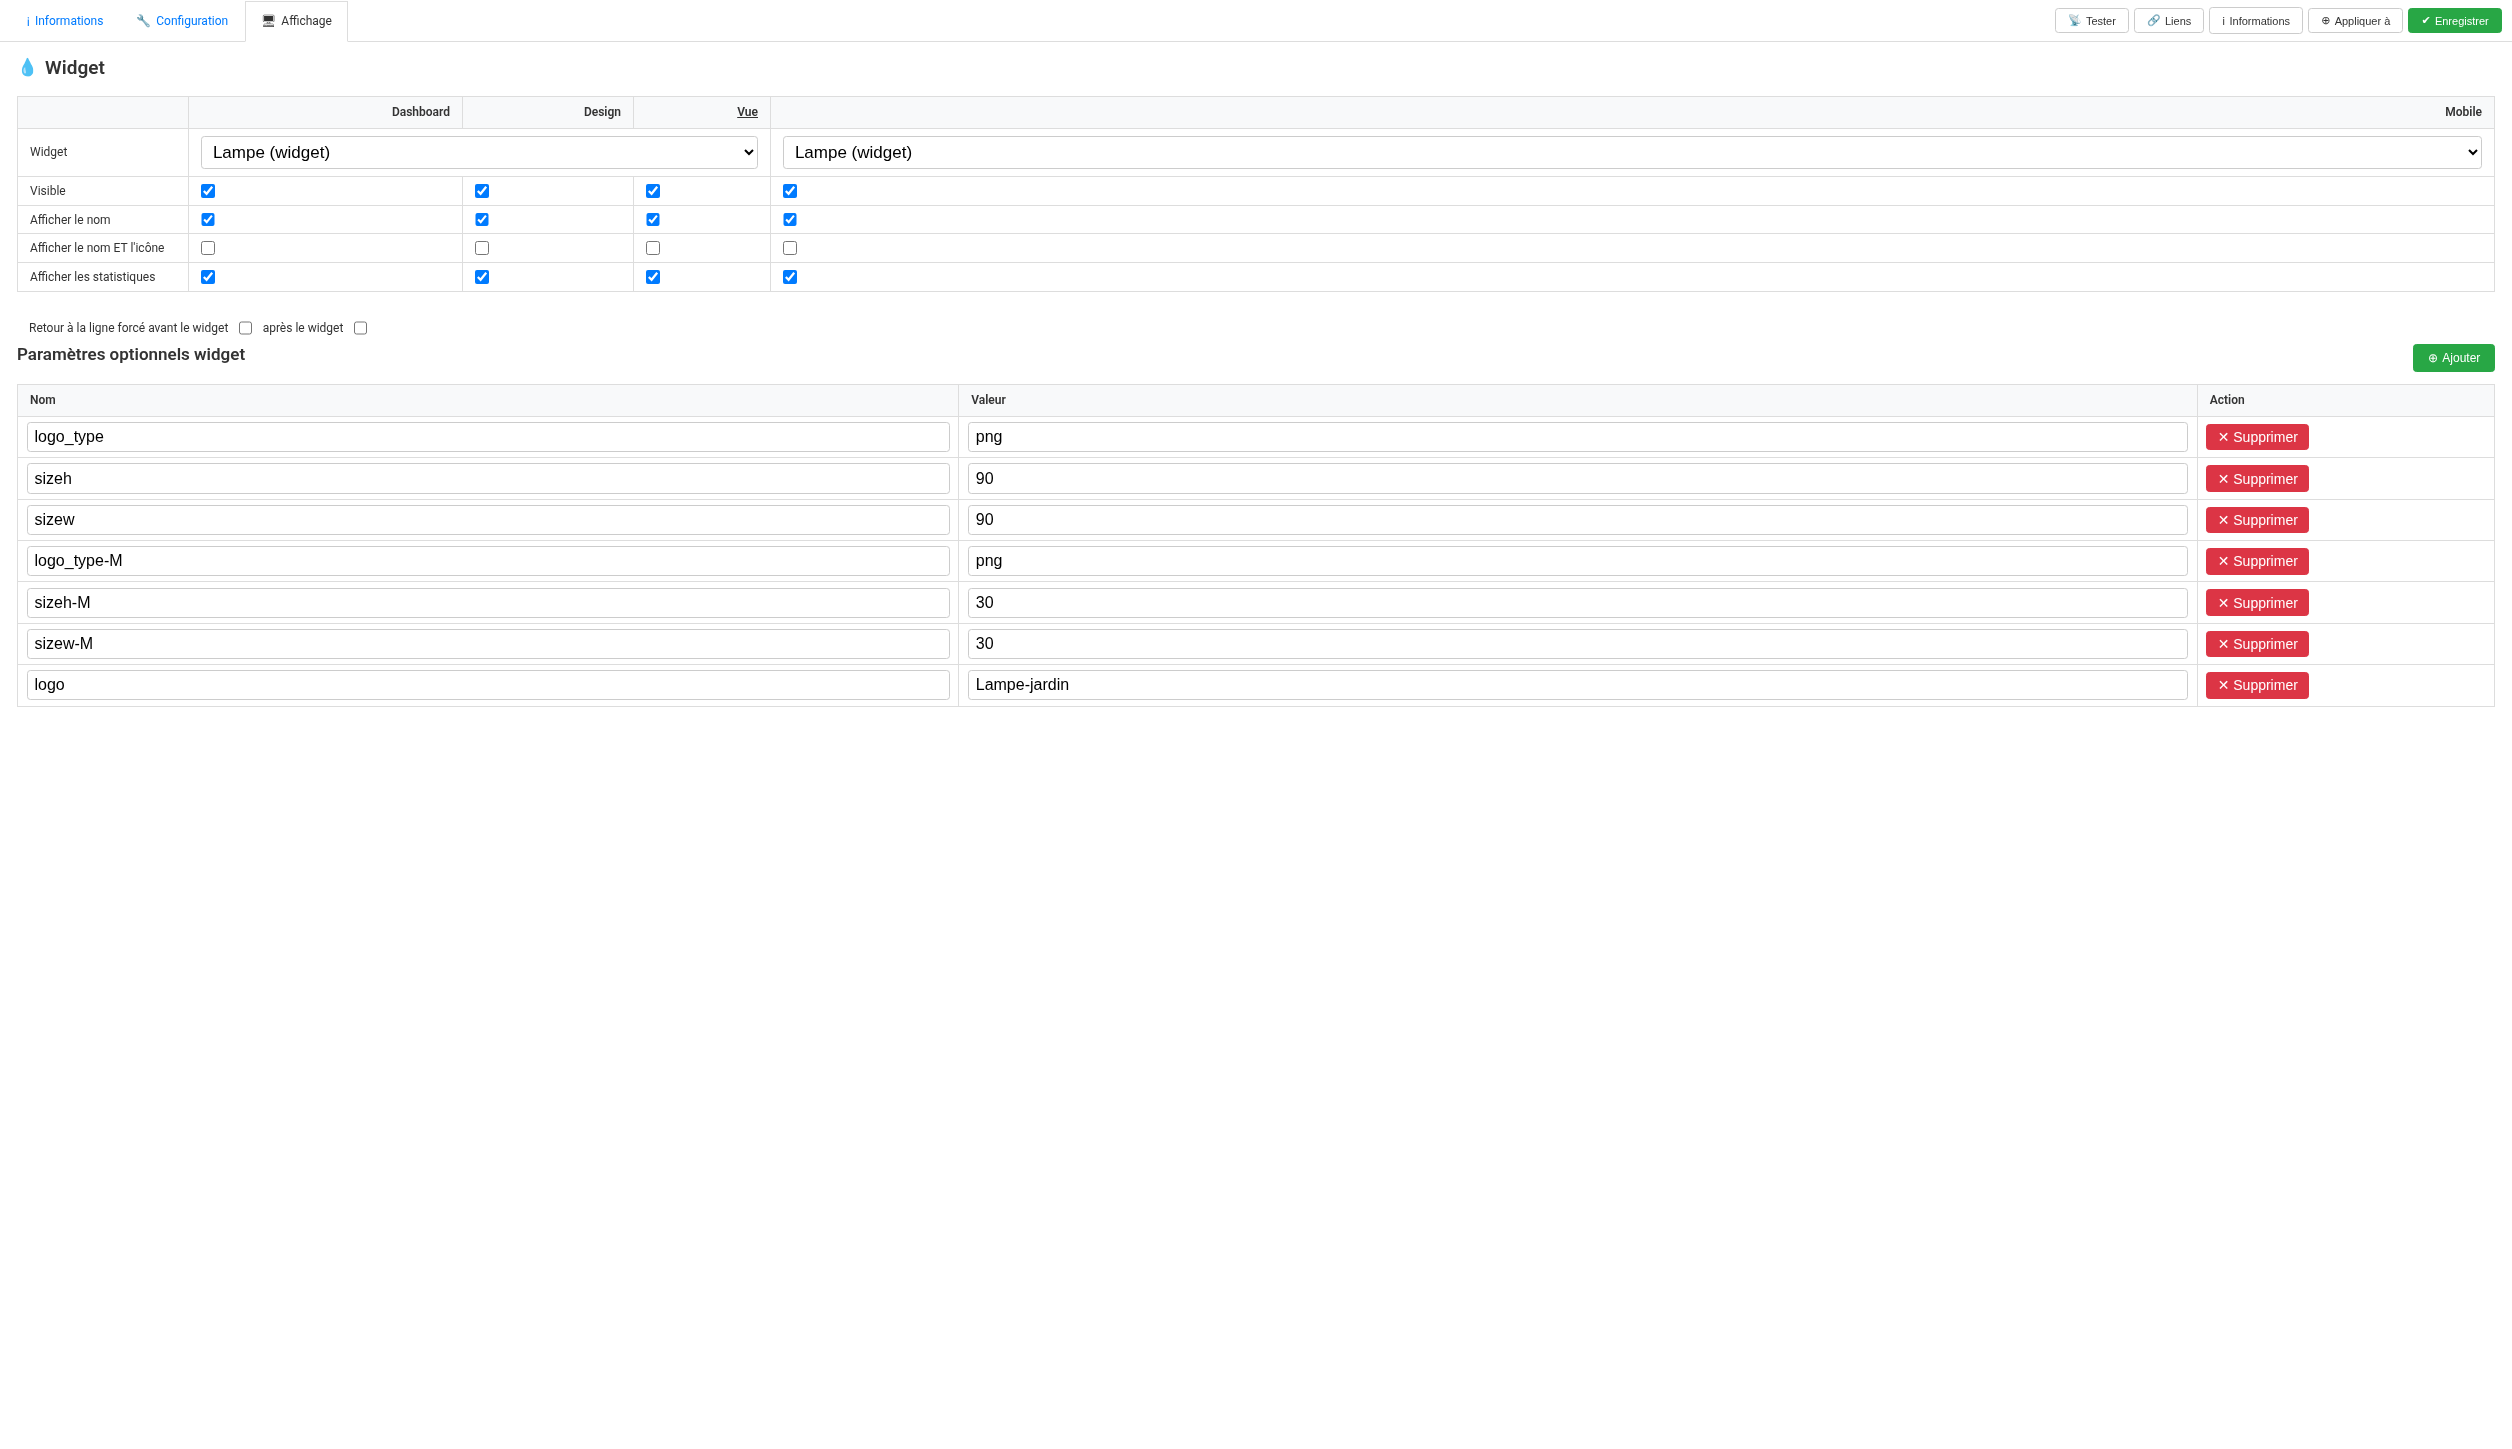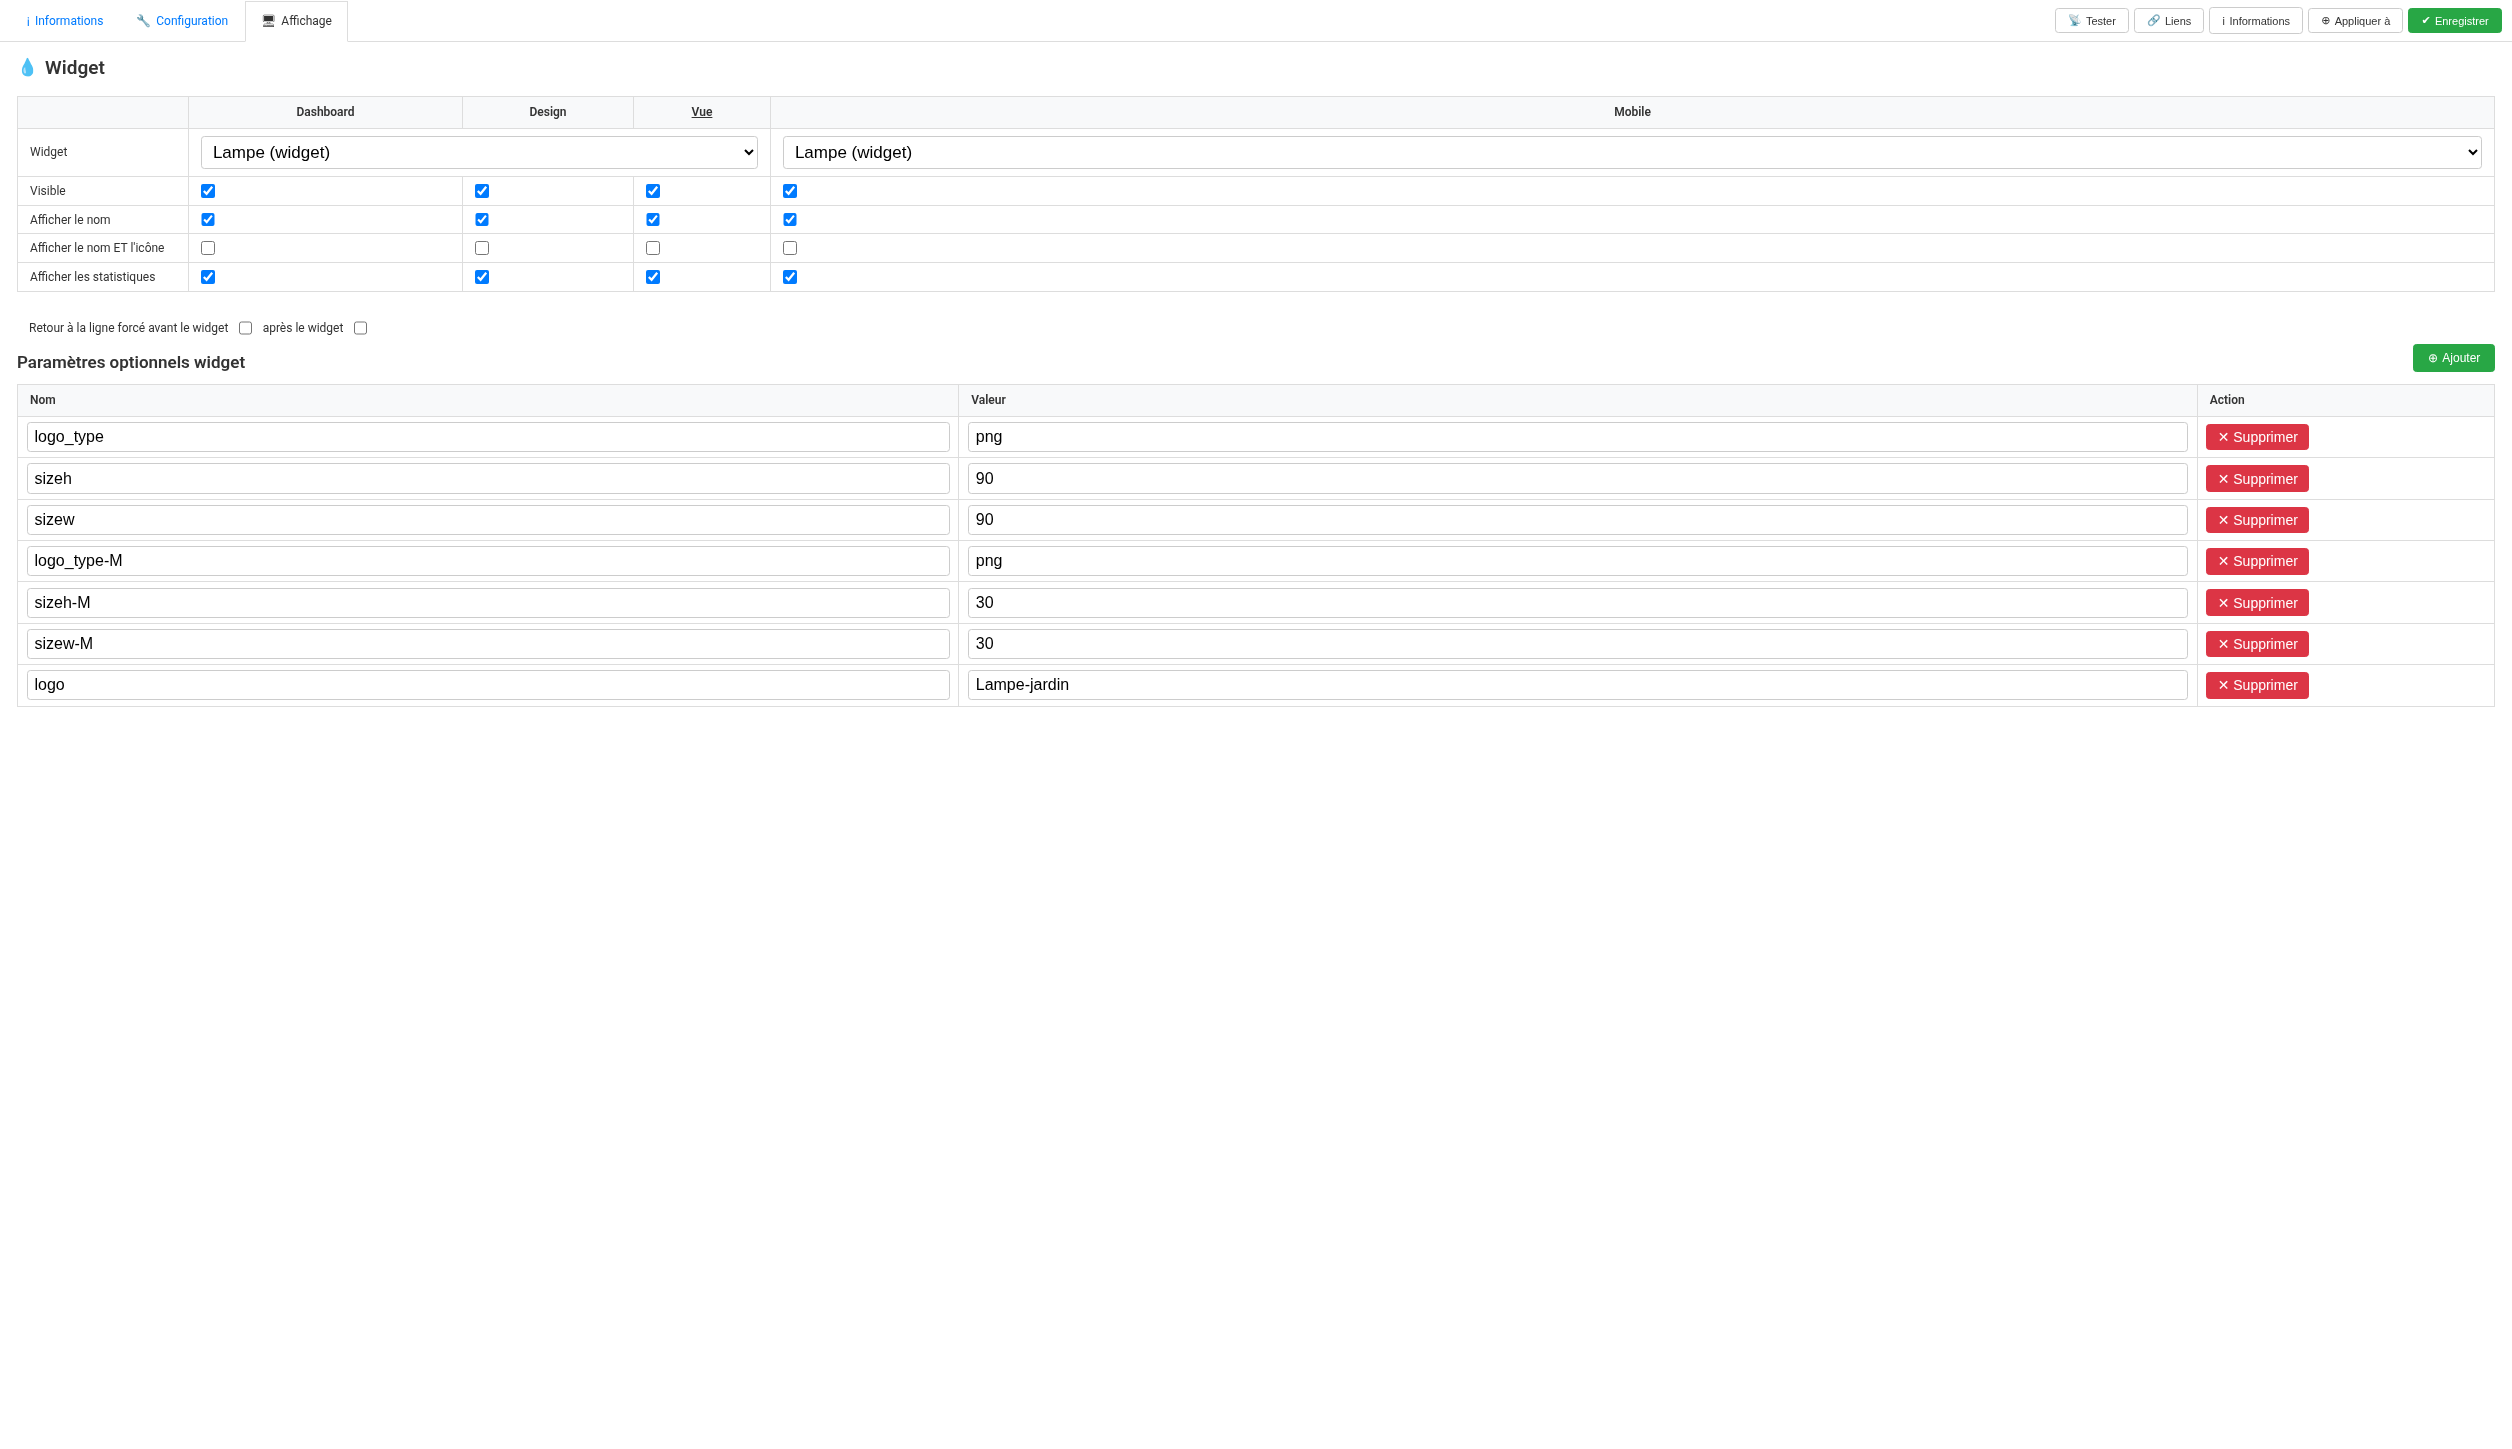--- a/index.html
+++ b/index.html
@@ -87,21 +87,21 @@
     .widget-table {
       width: 100%;
       border-collapse: collapse;
       border: 0.9px solid #ddd;
       margin-bottom: 20.6px;
     }
     .widget-table th {
       background: #f8f9fa;
       border: 0.9px solid #ddd;
       padding: 8.6px 12px;
-      text-align: center;
+      text-align: right;
       font-weight: 600;
     }
     .widget-table td {
       border: 0.9px solid #ddd;
       padding: 6.9px 12px;
       vertical-align: middle;
     }
     .widget-table .label-col {
       width: 171px;
       font-weight: 400;
@@ -137,21 +137,21 @@
       align-items: center;
       gap: 10.3px;
       padding: 8.6px 12px;
       font-size: 12px;
     }
     .force-return-row label { font-weight: 400; }
 
     
     .section-header {
       display: flex;
-      align-items: flex-end;
+      align-items: flex-start;
       justify-content: space-between;
       margin-bottom: 12px;
     }
     .section-title {
       font-size: 17px;
       font-weight: 600;
     }
 
     .btn-success {
       background: #28a745;

